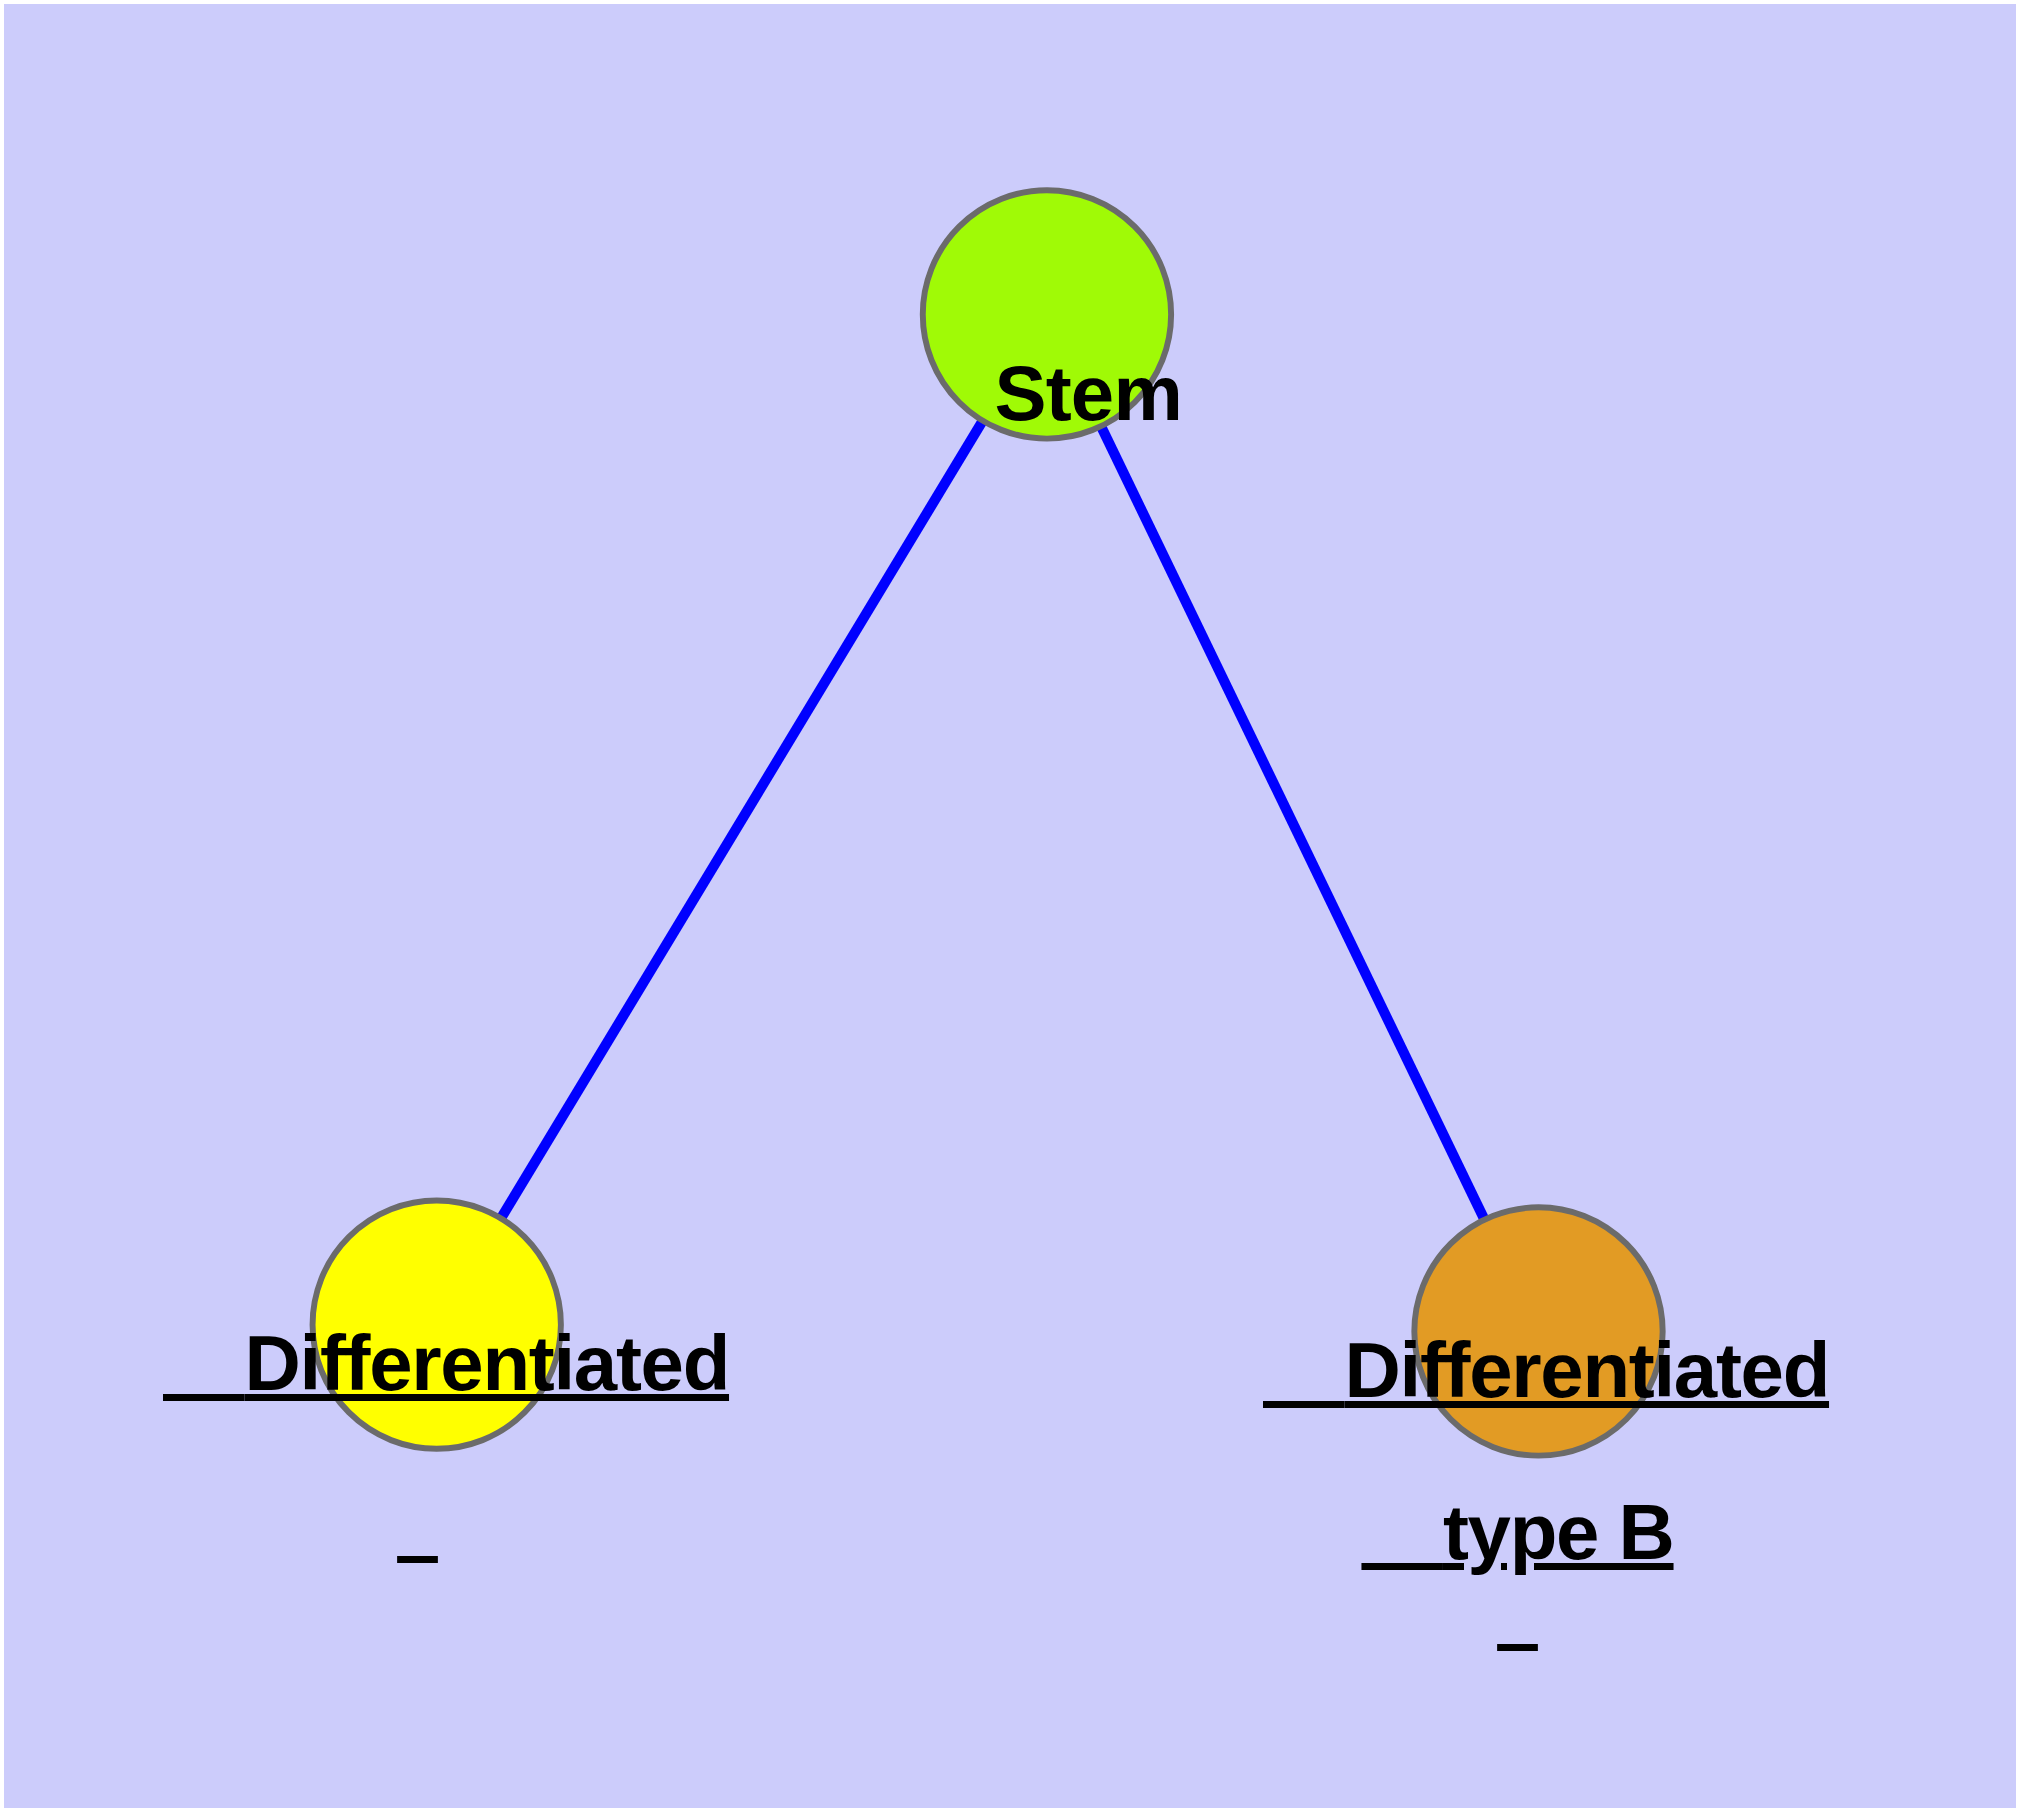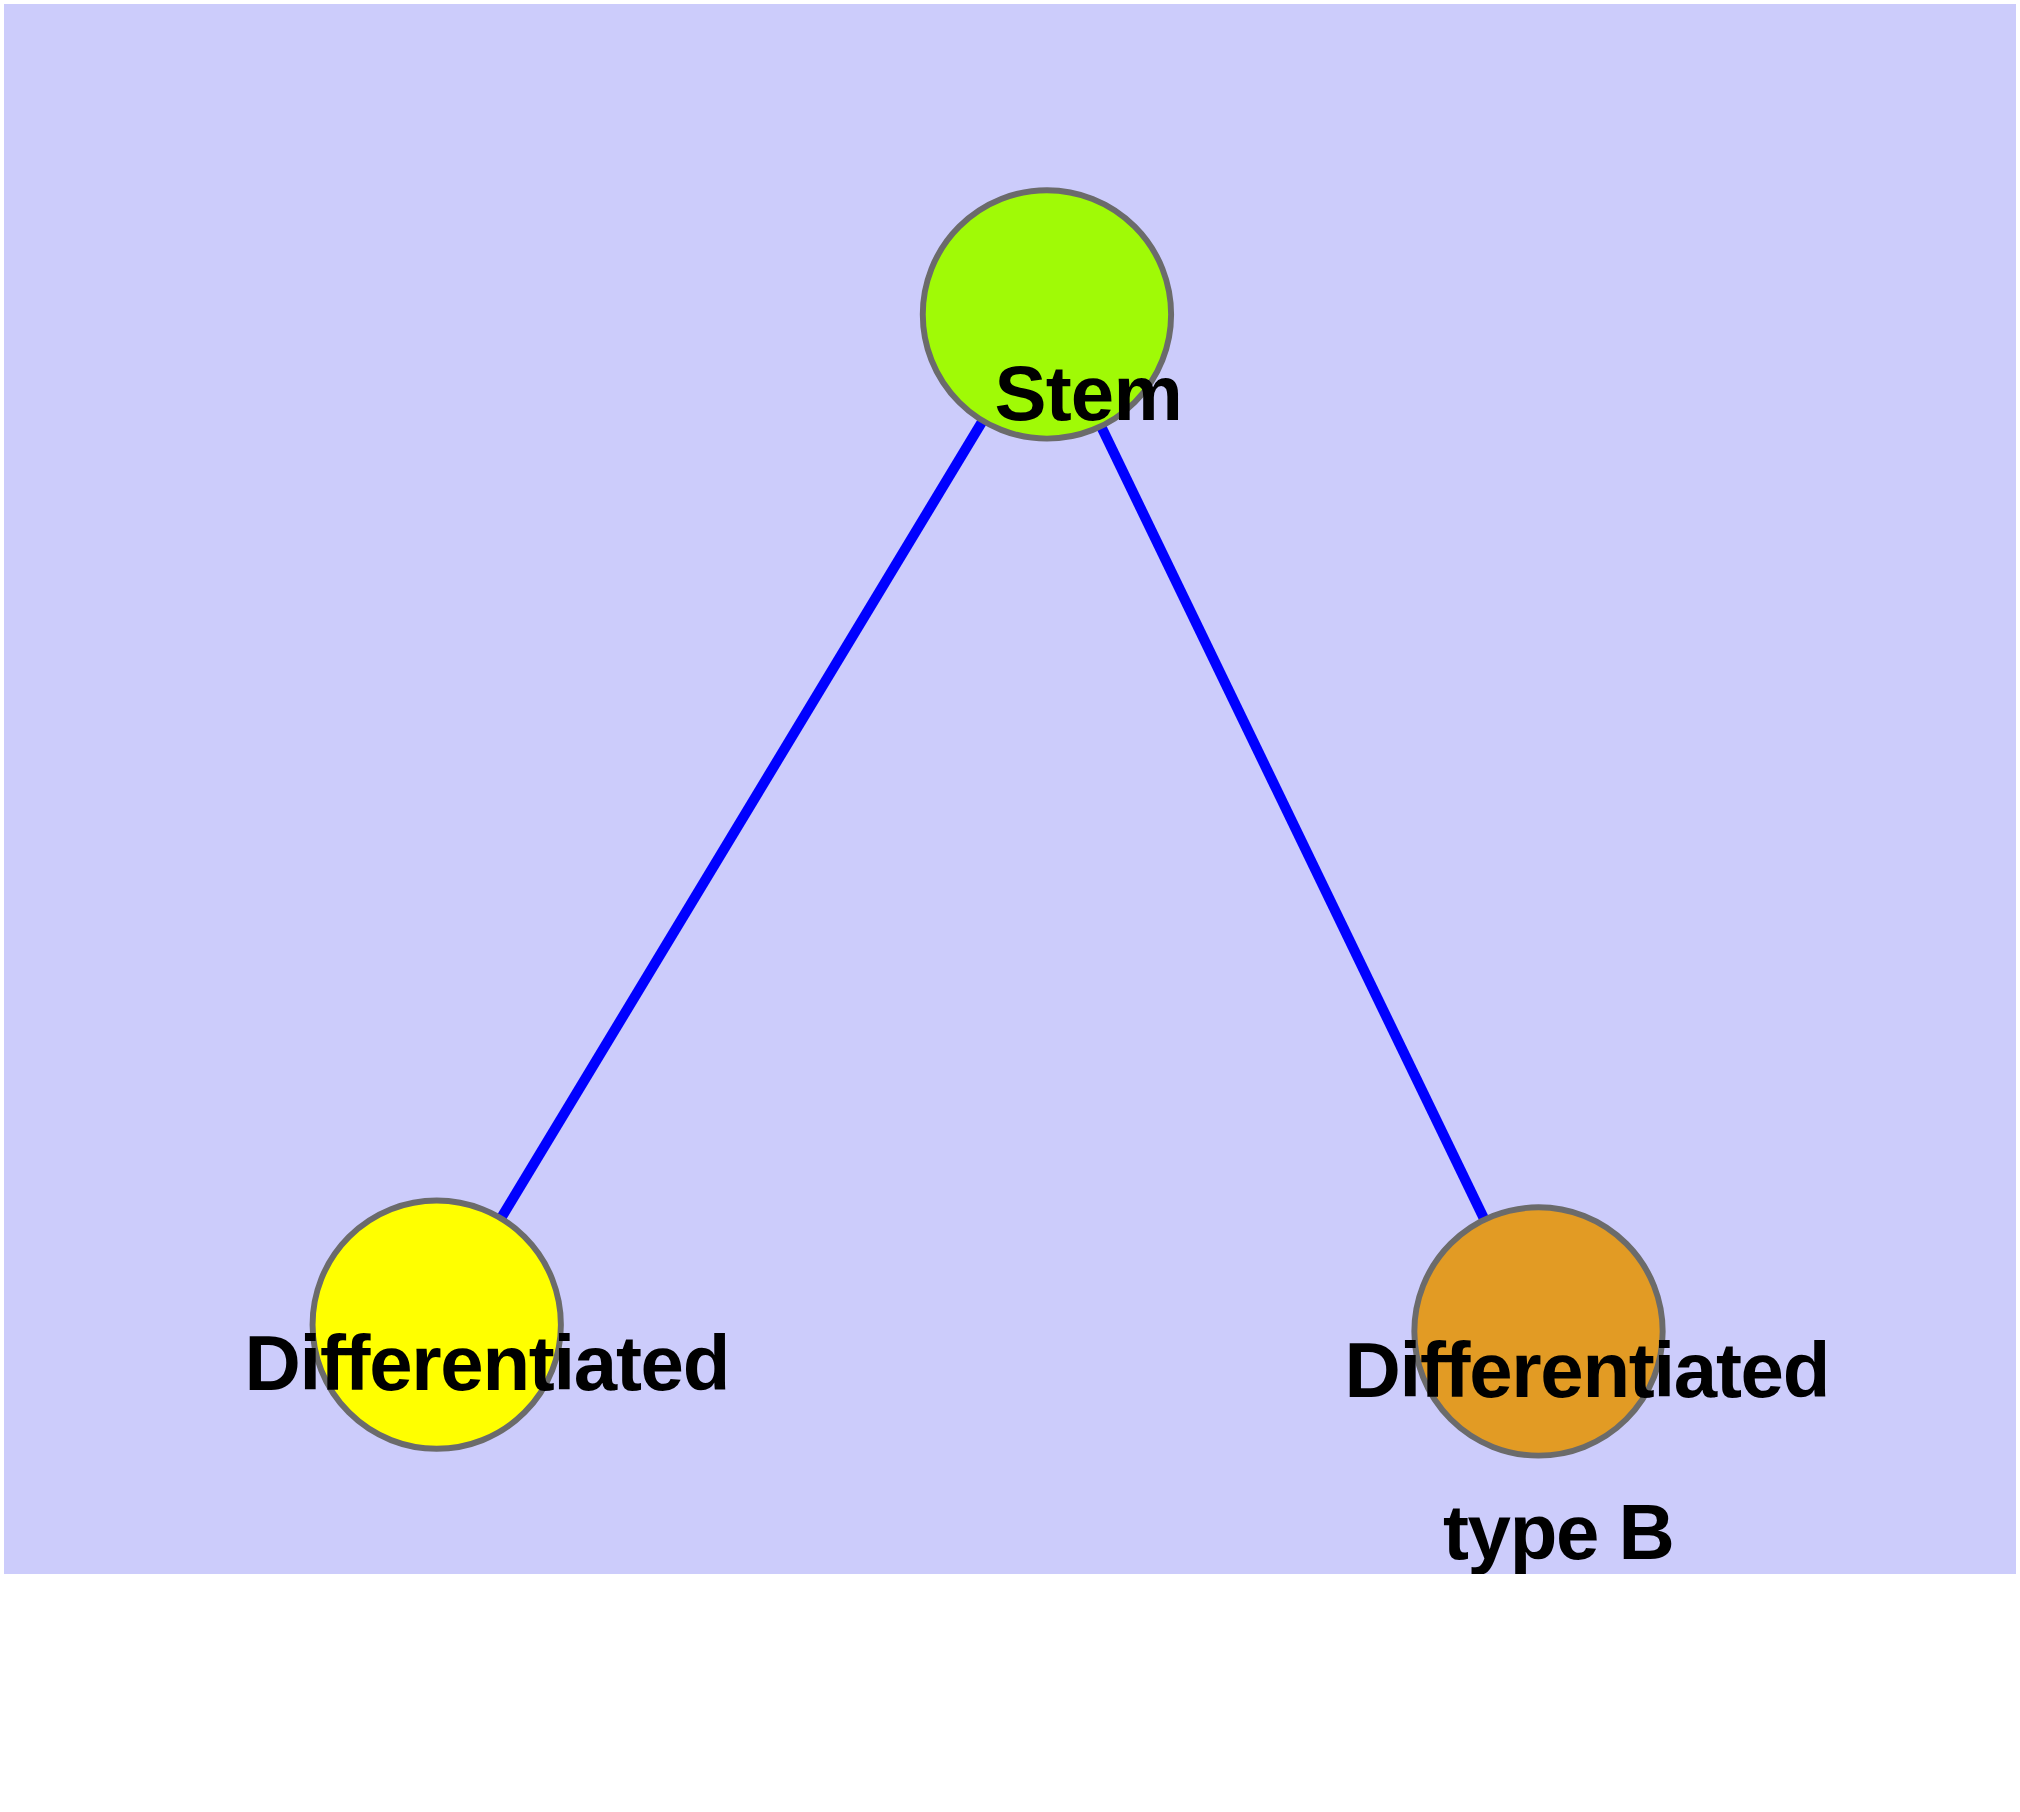--- a/index.html
+++ b/index.html
@@ -4,21 +4,21 @@
 <title>Cell Differentiation Graph</title>
 <style>
   html, body {
     margin: 0;
     padding: 0;
     background: #ffffff;
   }
   #canvas {
     position: relative;
     width: 2021px;
-    height: 1574px;
+    height: 1812px;
     background: #ffffff;
     overflow: hidden;
     font-family: "Liberation Sans", sans-serif;
   }
   #plot-area {
     position: absolute;
     left: 4.2px;
     top: 4.2px;
     width: 2012px;
     height: 1804px;
@@ -41,20 +41,21 @@
     pointer-events: none;
     -webkit-font-smoothing: antialiased;
   }
   .node-label.stem {
     font-size: 78px;
     letter-spacing: -0.8px;
   }
   .node-label.leaf {
     font-size: 78px;
     letter-spacing: -1.3px;
+    text-decoration: underline;
   }
 </style>
 </head>
 <body>
 
 <div id="canvas">
 
   <div id="plot-area" style="background: rgb(204, 204, 251);"></div>
 
   <svg id="graph-svg" viewBox="0 0 2384 2138" xmlns="http://www.w3.org/2000/svg">

